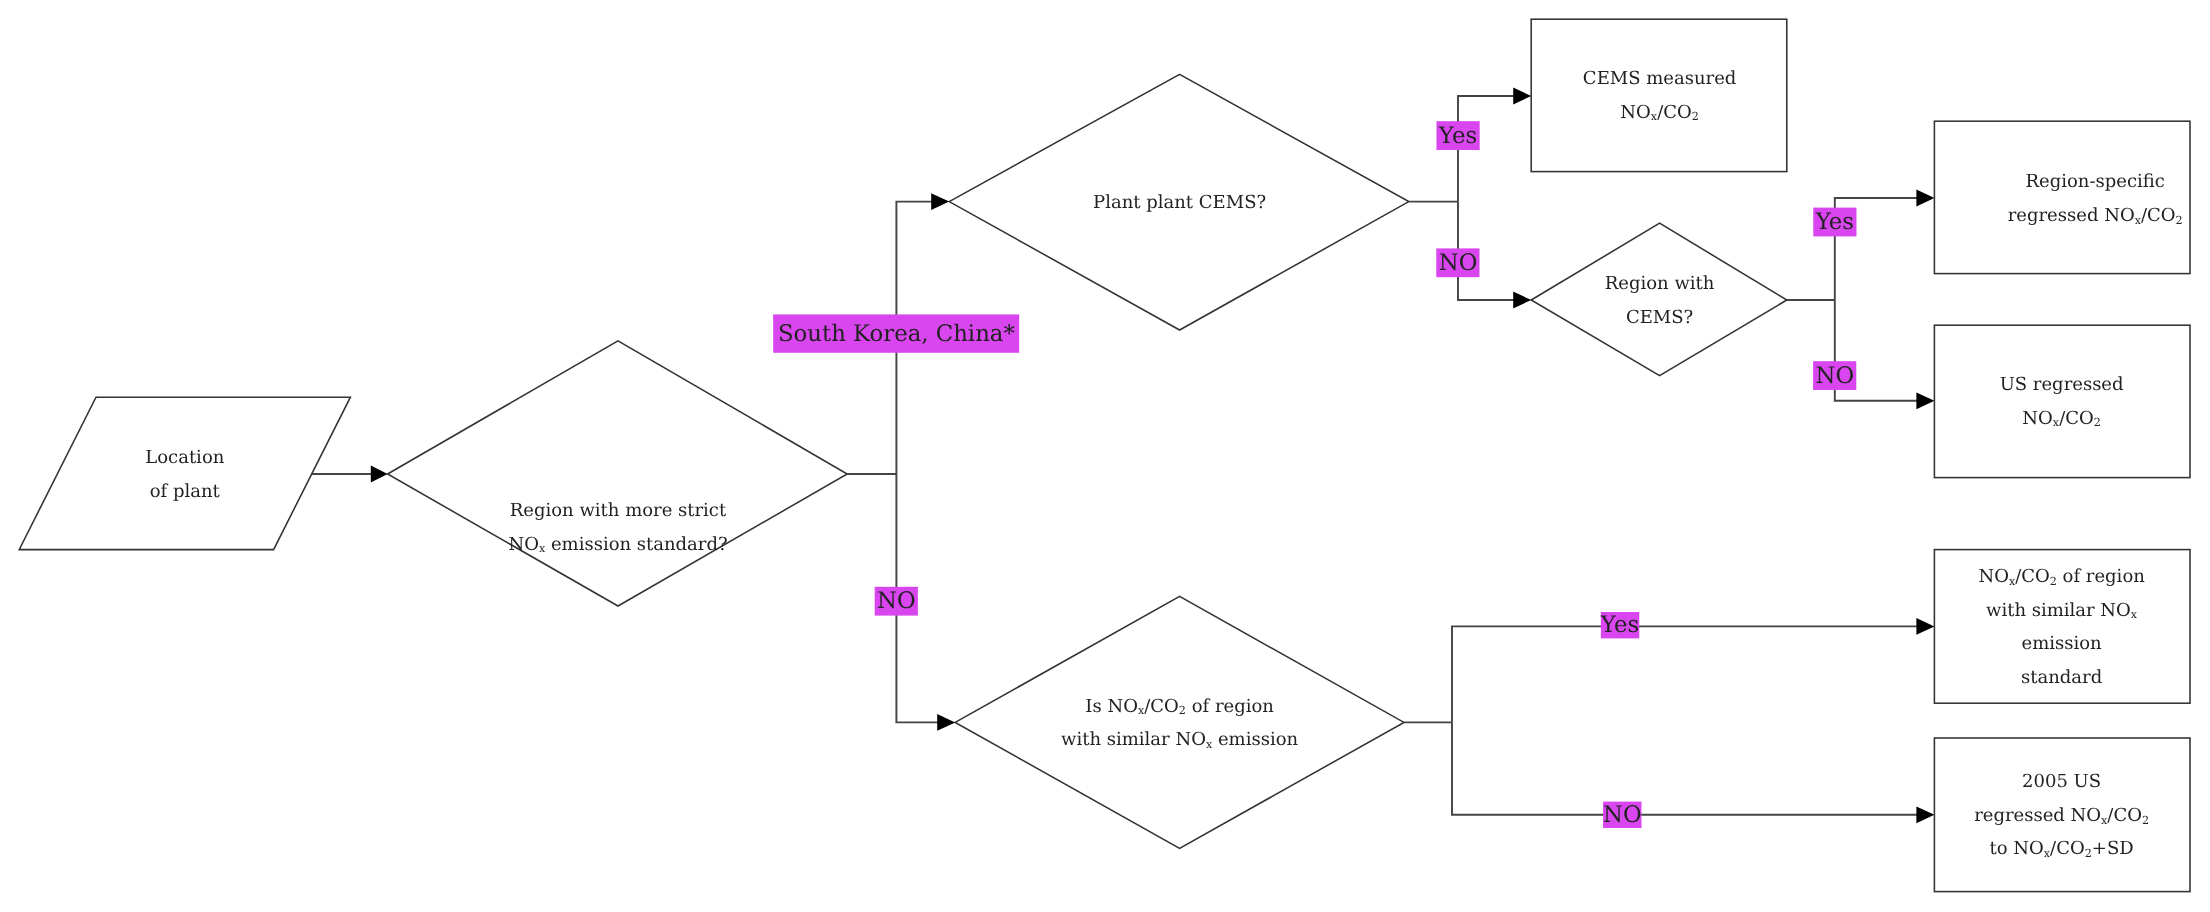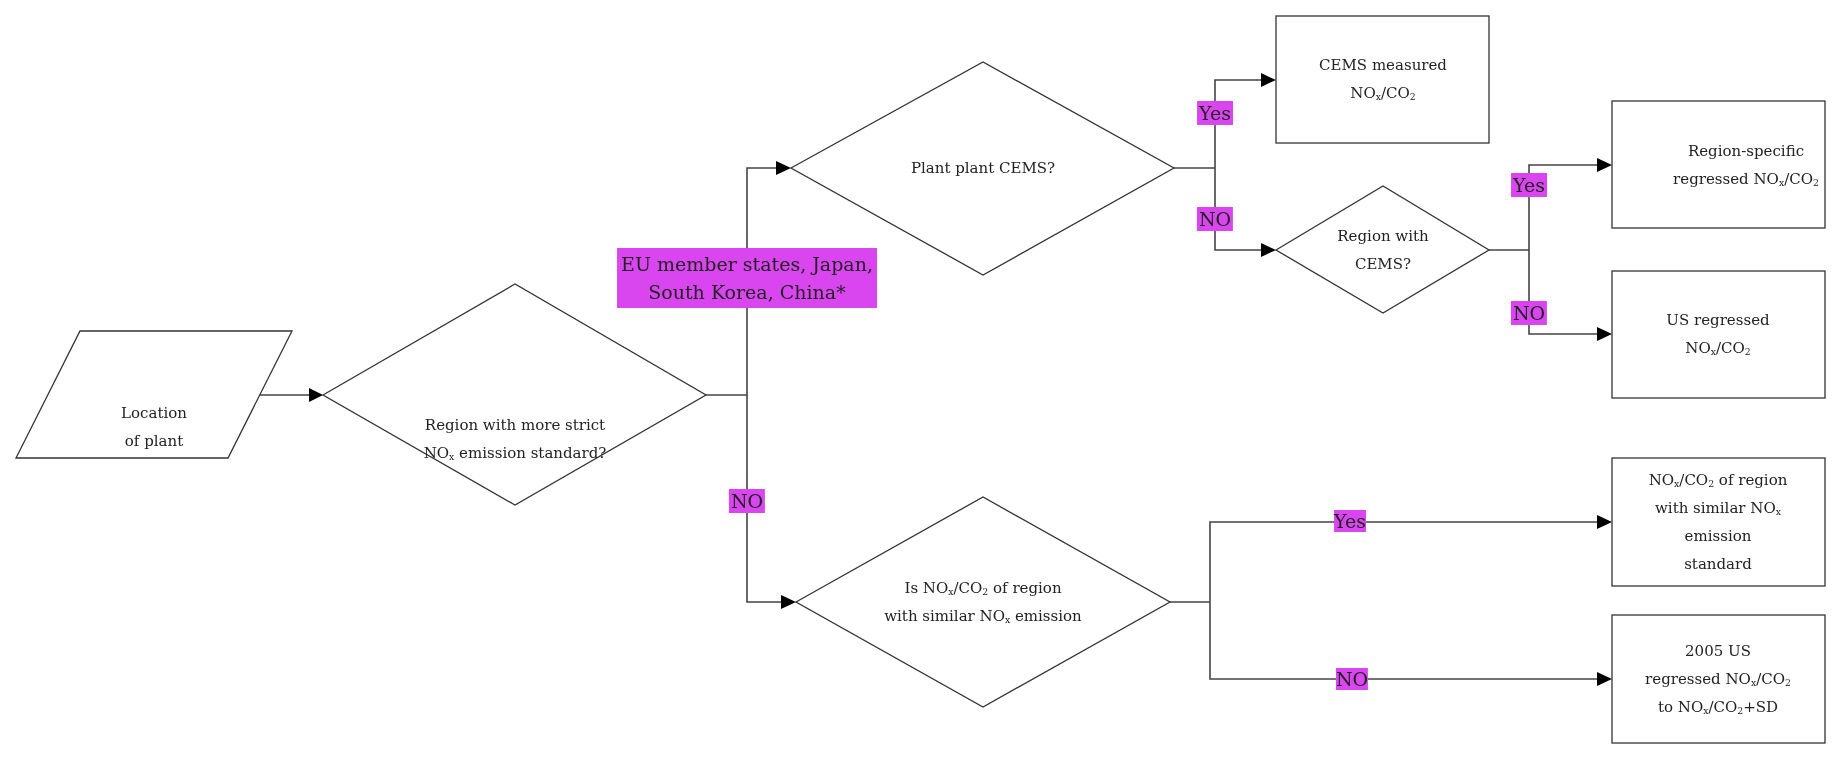--- a/index.html
+++ b/index.html
@@ -49,21 +49,21 @@
   <polygon class="arrow" points="776,161 791,168 776,175"></polygon>
   <polygon class="arrow" points="781,595 796,602 781,609"></polygon>
   <polygon class="arrow" points="1261,73 1276,80 1261,87"></polygon>
   <polygon class="arrow" points="1261,243 1276,250 1261,257"></polygon>
   <polygon class="arrow" points="1597,158 1612,165 1597,172"></polygon>
   <polygon class="arrow" points="1597,327 1612,334 1597,341"></polygon>
   <polygon class="arrow" points="1597,515 1612,522 1597,529"></polygon>
   <polygon class="arrow" points="1597,672 1612,679 1597,686"></polygon>
 </svg>
 
-<div class="lbl" style="left:154px;top:395px;margin-top:32px;">
+<div class="lbl" style="left:154px;top:395px;">
     <div>Location</div>
     <div>of plant</div>
   </div>
 <div class="lbl" style="left:515px;top:395px;margin-top:44px;">
     <div>Region with more strict</div>
     <div>NO<sub>x</sub> emission standard?</div>
   </div>
 <div class="lbl" style="left:983px;top:168px;">
     <div>Plant plant CEMS?</div>
   </div>
@@ -93,21 +93,20 @@
     <div>emission</div>
     <div>standard</div>
   </div>
 <div class="lbl" style="left:1718px;top:679px;">
     <div>2005 US</div>
     <div>regressed NO<sub>x</sub>/CO<sub>2</sub></div>
     <div>to NO<sub>x</sub>/CO<sub>2</sub>+SD</div>
   </div>
 
 <div class="lbl edge-lbl" style="left:747px;top:278px;line-height:28px;padding:2px 4px;">
-    <div>EU member states, Japan,</div>
     <div>South Korea, China*</div>
   </div>
 <div class="edge-lbl" style="left:747px;top:501px;">NO</div>
 <div class="edge-lbl" style="left:1215px;top:113px;">Yes</div>
 <div class="edge-lbl" style="left:1215px;top:219px;">NO</div>
 <div class="edge-lbl" style="left:1529px;top:185px;">Yes</div>
 <div class="edge-lbl" style="left:1529px;top:313px;">NO</div>
 <div class="edge-lbl" style="left:1350px;top:521px;padding:0;">Yes</div>
 <div class="edge-lbl" style="left:1352px;top:679px;padding:0;">NO</div>
 

